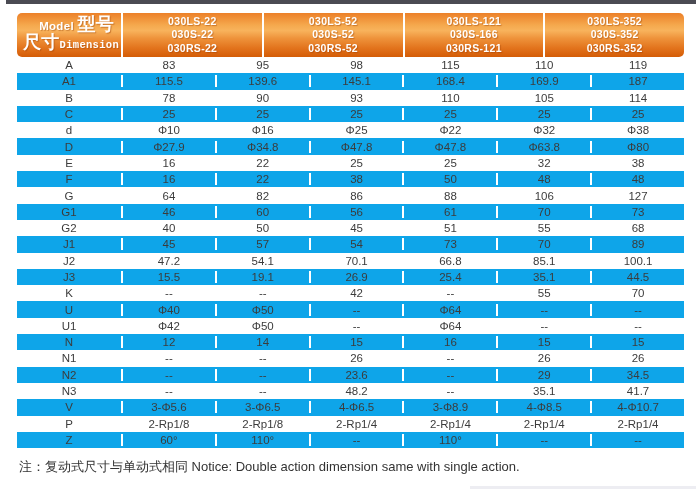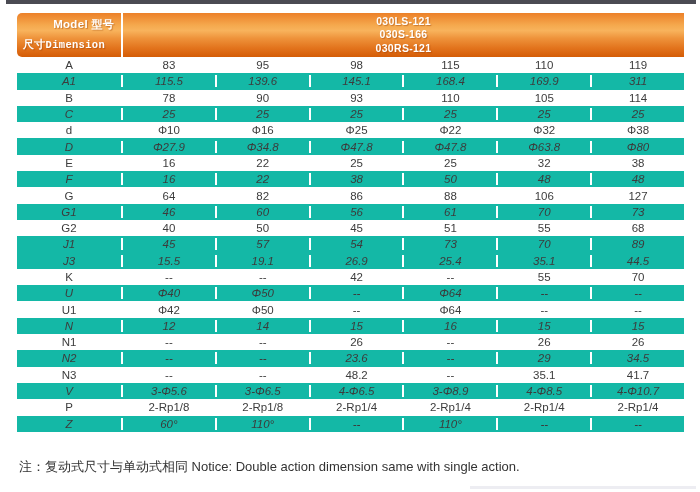--- a/index.html
+++ b/index.html
@@ -15,25 +15,25 @@
     flex:1;margin-left:2px;
     background:linear-gradient(180deg,#ec8028 0%,#f5a94e 28%,#f8b35c 40%,#ee923a 58%,#e2731c 80%,#d45c06 100%);
     color:#ffffff;font-weight:bold;font-size:10.5px;line-height:13.4px;letter-spacing:0.3px;
     display:flex;flex-direction:column;justify-content:center;text-align:center;
     text-shadow:1px 1px 1px rgba(150,60,0,0.45);
   }
   .hcell.corner{flex:none;width:104px;margin-left:0;position:relative;border-radius:5px 0 0 5px;}
   .hcell.last{border-radius:0 5px 5px 0;}
   .corner .model-line{position:absolute;top:5px;right:7px;font-size:11.5px;}
   .corner .dim-line{position:absolute;bottom:5px;left:6px;font-size:10.5px;font-family:Liberation Mono, monospace;}
-  .corner .cjk{font-size:11px;}
+  .corner .cjk{font-size:18px;}
   
   .tbody{margin-top:0;}
   .trow{display:flex;height:16.3px;align-items:center;text-align:center;font-size:11.5px;color:#3c3c3c;}
-  .trow.alt{background:#14b8a6;font-style:italic;}
+  .trow.alt{background:#0ea5e9;}
   .cell{flex:1;border-left:2px solid #ffffff;box-sizing:border-box;}
   .cell.label{flex:none;width:104px;border-left:none;}
   
   .notice{position:absolute;left:19px;top:458px;font-size:13px;color:#333333;}
   .faint-strip{position:absolute;left:470px;top:486px;width:226px;height:3px;background:#ededf2;}
 </style>
 </head>
 <body>
 
 <div class="page">
@@ -44,45 +44,60 @@
       <div class="hcell corner">
         <div class="model-line">
           <span>Model</span>
           <span class="cjk">型号</span>
         </div>
         <div class="dim-line">
           <span class="cjk">尺寸</span><span>Dimension</span>
         </div>
       </div>
 
+    <div class="hcell">
+          <div>030LS-22</div>
+          <div>030S-22</div>
+          <div>030RS-22</div>
+        </div>
+        <div class="hcell">
+          <div>030LS-52</div>
+          <div>030S-52</div>
+          <div>030RS-52</div>
+        </div>
         <div class="hcell">
           <div>030LS-121</div>
           <div>030S-166</div>
           <div>030RS-121</div>
+        </div>
+        <div class="hcell last">
+          <div>030LS-352</div>
+          <div>030S-352</div>
+          <div>030RS-352</div>
         </div>
       </div>
     <div class="tbody">
 
     <div class="trow">
           <div class="cell label">A</div>
           <div class="cell">83</div>
           <div class="cell">95</div>
           <div class="cell">98</div>
           <div class="cell">115</div>
           <div class="cell">110</div>
           <div class="cell">119</div>
         </div>
         <div class="trow alt">
           <div class="cell label">A1</div>
           <div class="cell">115.5</div>
           <div class="cell">139.6</div>
           <div class="cell">145.1</div>
           <div class="cell">168.4</div>
           <div class="cell">169.9</div>
-          <div class="cell">311</div>
+          <div class="cell">187</div>
         </div>
         <div class="trow">
           <div class="cell label">B</div>
           <div class="cell">78</div>
           <div class="cell">90</div>
           <div class="cell">93</div>
           <div class="cell">110</div>
           <div class="cell">105</div>
           <div class="cell">114</div>
         </div>
@@ -160,20 +175,29 @@
         </div>
         <div class="trow alt">
           <div class="cell label">J1</div>
           <div class="cell">45</div>
           <div class="cell">57</div>
           <div class="cell">54</div>
           <div class="cell">73</div>
           <div class="cell">70</div>
           <div class="cell">89</div>
         </div>
+        <div class="trow">
+          <div class="cell label">J2</div>
+          <div class="cell">47.2</div>
+          <div class="cell">54.1</div>
+          <div class="cell">70.1</div>
+          <div class="cell">66.8</div>
+          <div class="cell">85.1</div>
+          <div class="cell">100.1</div>
+        </div>
         <div class="trow alt">
           <div class="cell label">J3</div>
           <div class="cell">15.5</div>
           <div class="cell">19.1</div>
           <div class="cell">26.9</div>
           <div class="cell">25.4</div>
           <div class="cell">35.1</div>
           <div class="cell">44.5</div>
         </div>
         <div class="trow">

